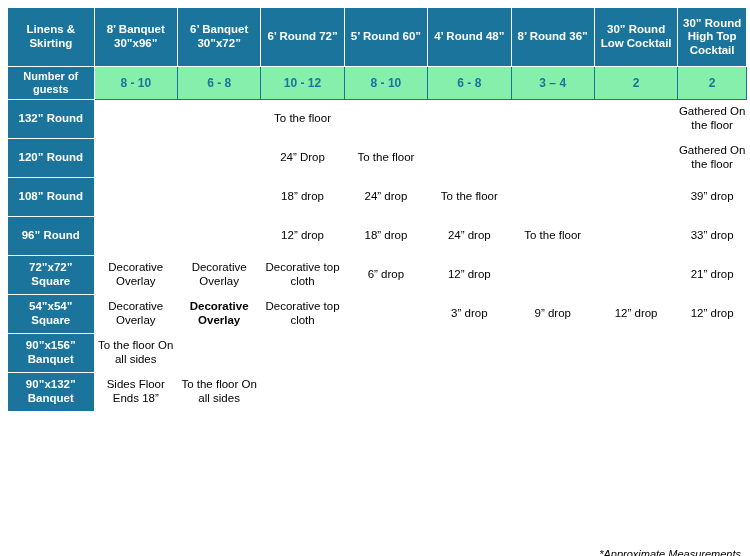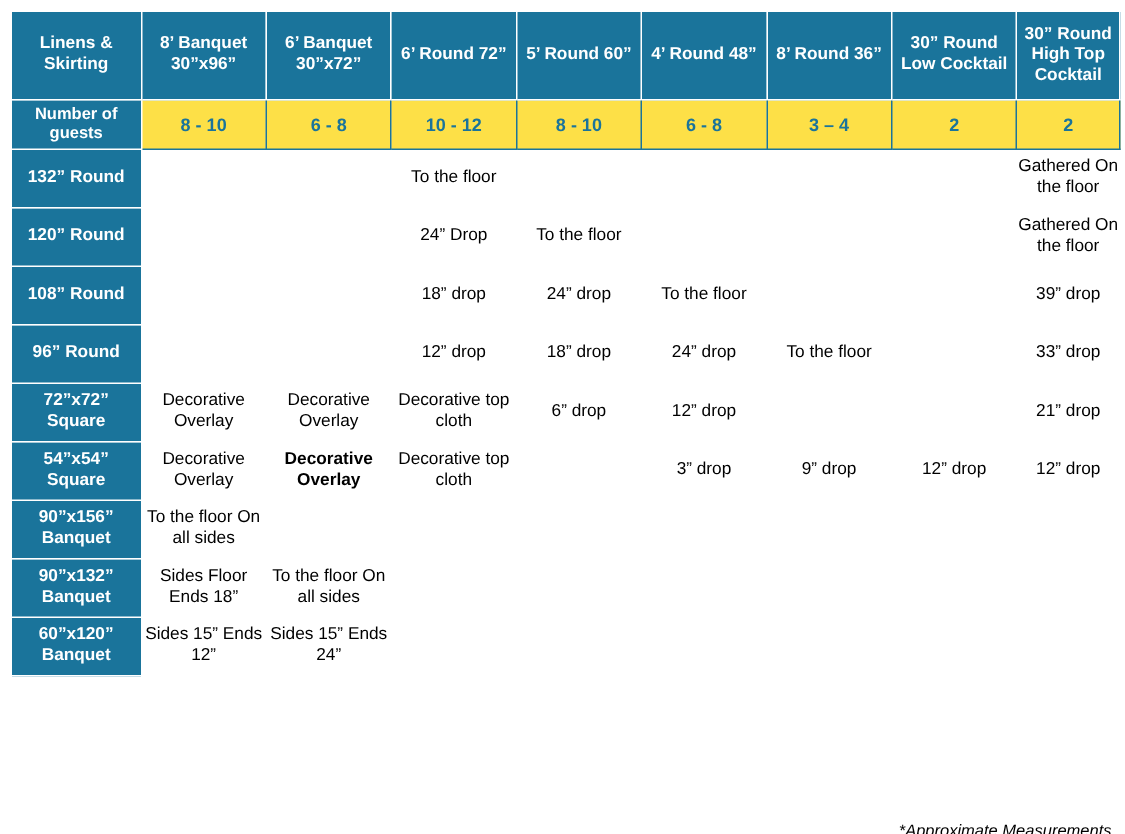--- a/index.html
+++ b/index.html
@@ -58,21 +58,21 @@
   
   tr.guests th.rowhdr {
     background: #1a749b;
     color: #ffffff;
     font-weight: bold;
     height: 28px;
     padding: 2px 3px;
     font-size: 11px;
   }
   tr.guests td {
-    background: #fde047;
+    background: #86efac;
     color: #1a749b;
     font-weight: bold;
     height: 28px;
     font-size: 12px;
     border-top: 1px solid #1a749b;
     border-bottom: 1px solid #1a749b;
     border-left: 1px solid #1a749b;
     border-right: 1px solid #1a749b;
   }
   
@@ -223,27 +223,16 @@
         <th class="rowhdr">90”x132” Banquet</th>
         <td>Sides Floor Ends 18”</td>
         <td>To the floor On all sides</td>
         <td></td>
         <td></td>
         <td></td>
         <td></td>
         <td></td>
         <td></td>
       </tr>
-      <tr>
-        <th class="rowhdr">60”x120” Banquet</th>
-        <td>Sides 15” Ends 12”</td>
-        <td>Sides 15” Ends 24”</td>
-        <td></td>
-        <td></td>
-        <td></td>
-        <td></td>
-        <td></td>
-        <td></td>
-      </tr>
     </tbody>
   </table>
   <div class="note">*Approximate Measurements</div>
 </div>
 
 </body></html>

